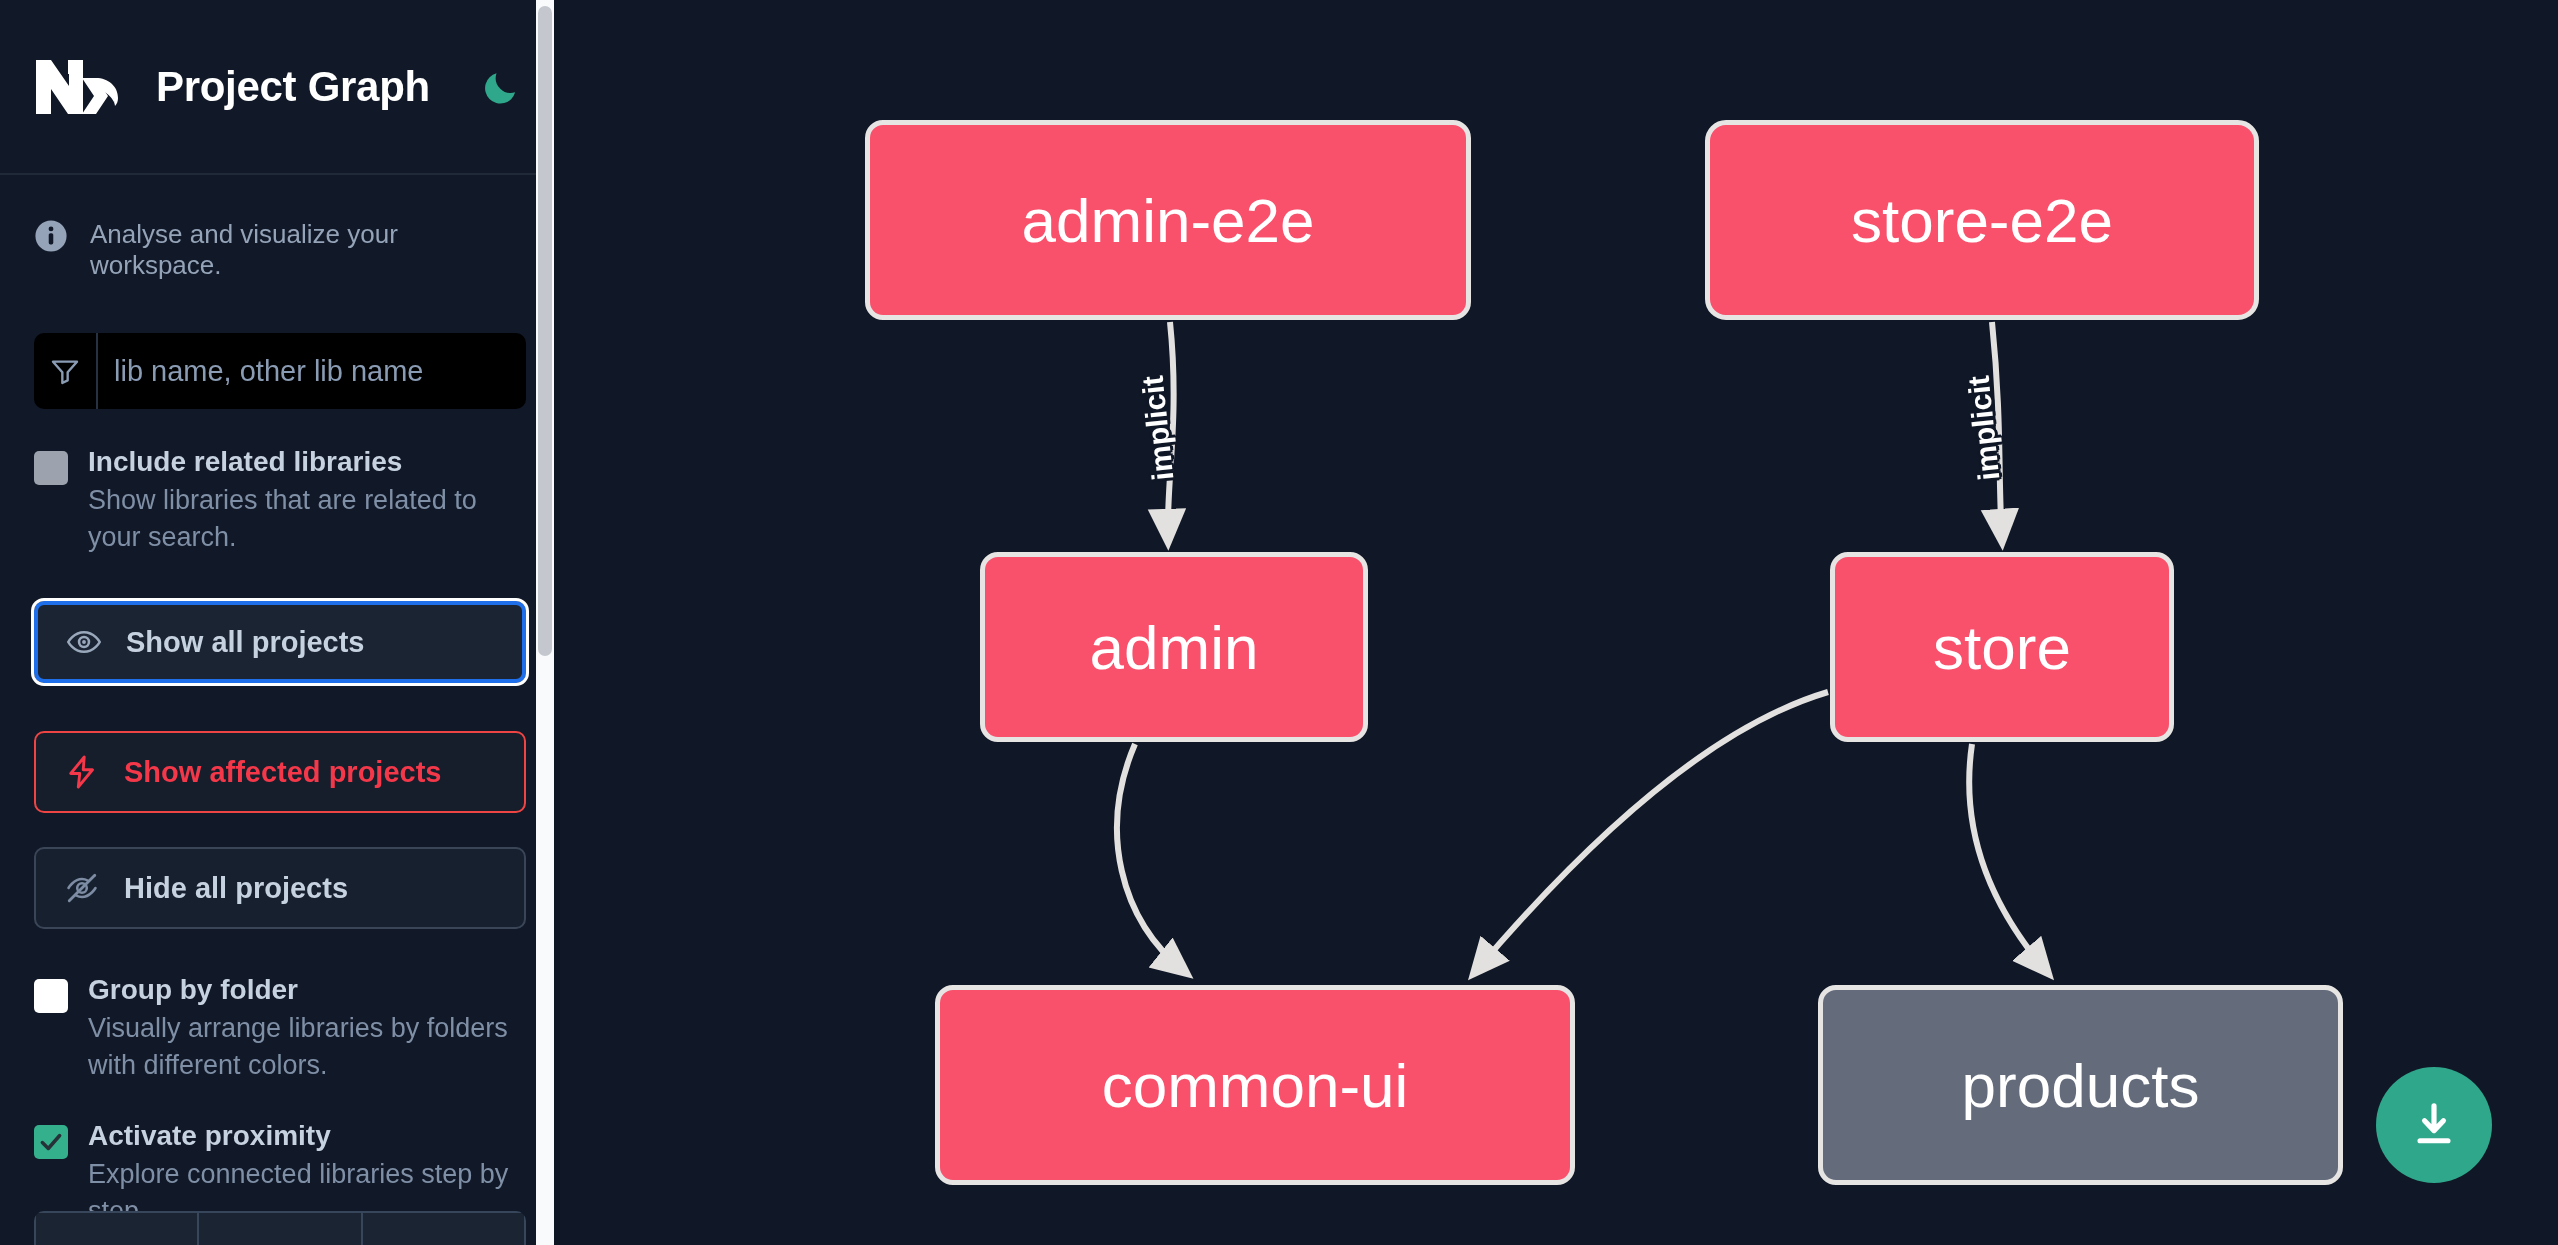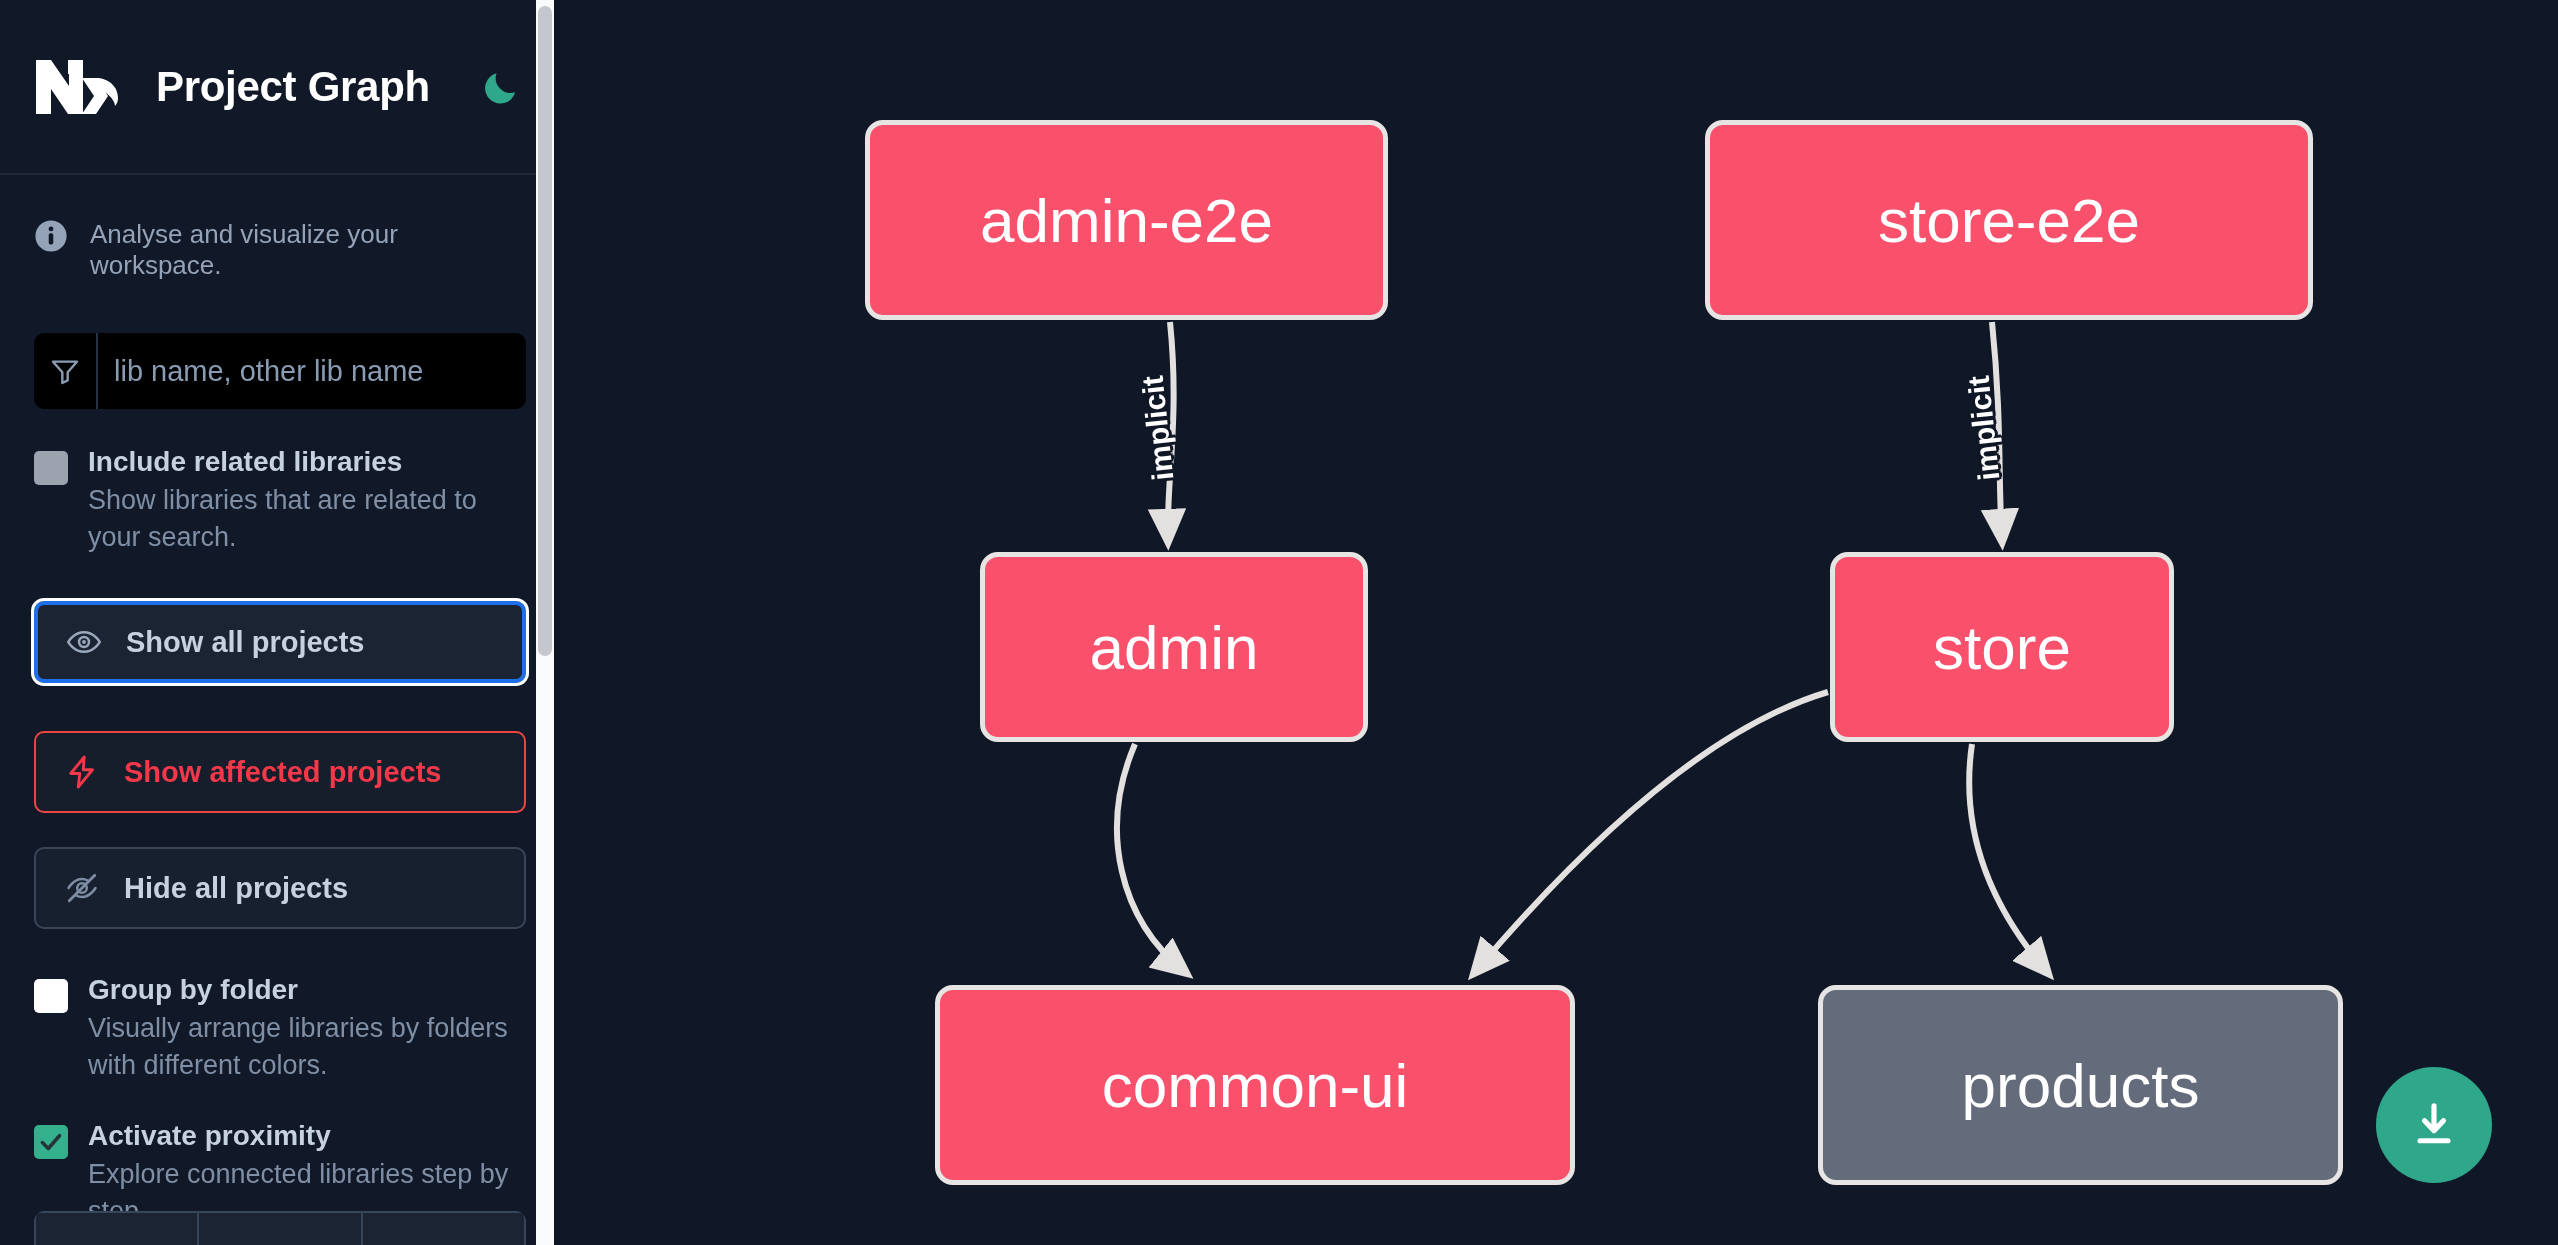--- a/index.html
+++ b/index.html
@@ -322,22 +322,22 @@
       <path d="M575,744 C 538,830 560,920 625,972" fill="none" stroke="#E3E1DF" stroke-width="6" marker-end="url(#ah)"></path>
 
       <path d="M1268,692 C 1140,730 1010,860 915,972" fill="none" stroke="#E3E1DF" stroke-width="6" marker-end="url(#ah)"></path>
 
       <path d="M1412,744 C 1398,840 1438,915 1487,972" fill="none" stroke="#E3E1DF" stroke-width="6" marker-end="url(#ah)"></path>
     </svg>
 
     <div class="edge-label" style="left:598px; top:428px; transform:translate(-50%,-50%) rotate(-96deg);">implicit</div>
     <div class="edge-label" style="left:1424px; top:428px; transform:translate(-50%,-50%) rotate(-96deg);">implicit</div>
 
-    <div class="node pink" style="left:305px;  top:120px; width:523px; height:200px;">admin-e2e</div>
-    <div class="node pink" style="left:1145px; top:120px; width:608px; height:200px;">store-e2e</div>
+    <div class="node pink" style="left:305px;  top:120px; width:606px; height:200px;">admin-e2e</div>
+    <div class="node pink" style="left:1145px; top:120px; width:554px; height:200px;border-radius:21px;">store-e2e</div>
     <div class="node pink" style="left:420px;  top:552px; width:388px; height:190px;">admin</div>
     <div class="node pink" style="left:1270px; top:552px; width:344px; height:190px;border-radius:18px;">store</div>
     <div class="node pink" style="left:375px;  top:985px; width:640px; height:200px;">common-ui</div>
     <div class="node grey" style="left:1258px; top:985px; width:525px; height:200px;">products</div>
 
     <button class="fab">
       <span style="display:flex">
         <svg viewBox="0 0 24 24" width="54" height="54" aria-hidden="true">
           <path d="M12 3.5v10.5M12 14.5l-4.2-4.4M12 14.5l4.2-4.4" fill="none" stroke="#FFFFFF" stroke-width="2.3" stroke-linecap="round" stroke-linejoin="round"></path>
           <line x1="5.8" y1="19" x2="18.2" y2="19" stroke="#FFFFFF" stroke-width="2.3" stroke-linecap="round"></line>

